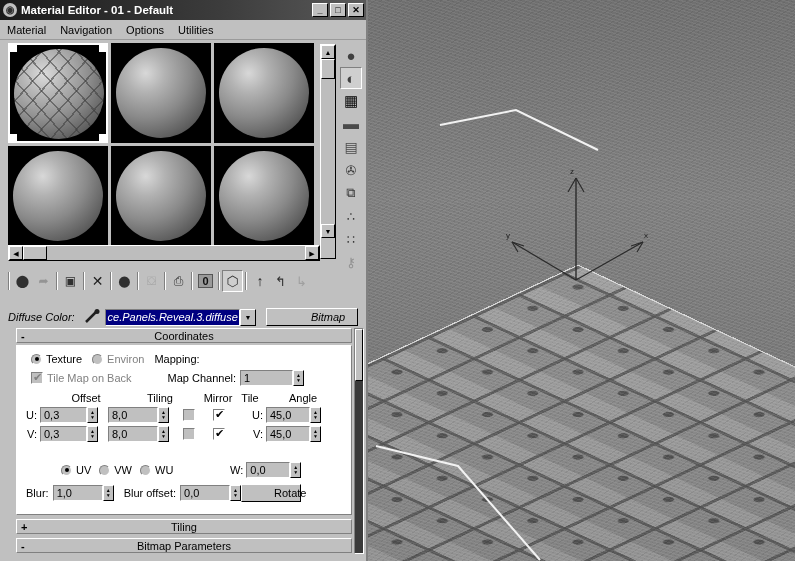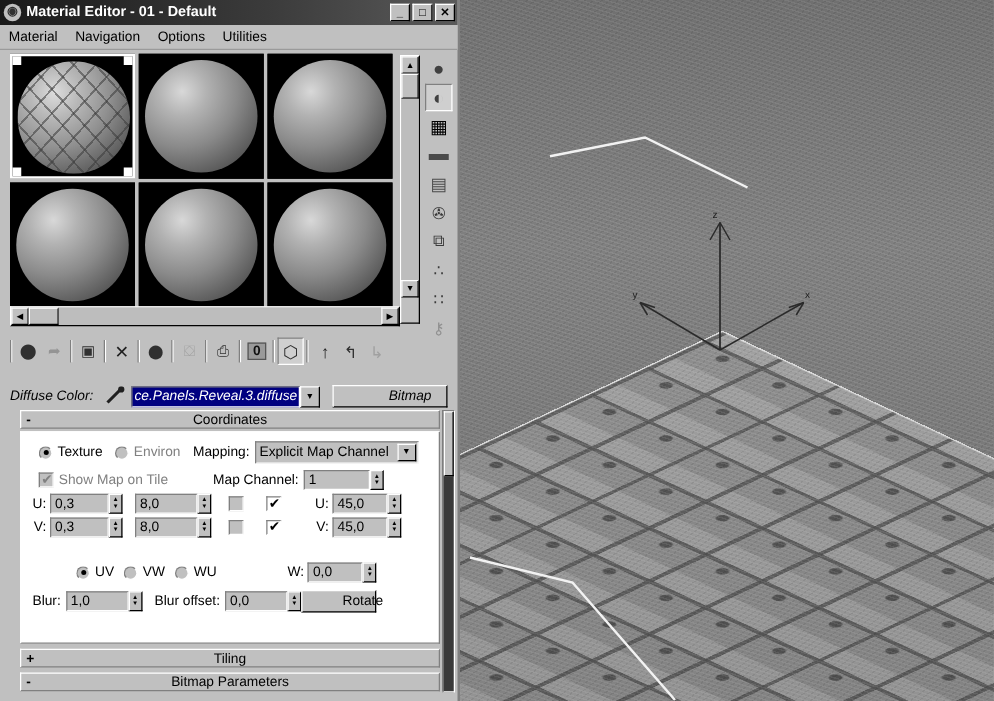--- a/index.html
+++ b/index.html
@@ -321,41 +321,45 @@
 
       <div class="row" style="margin-top:3px">
         <div style="width:8px"></div>
         <div class="radio on"></div>
         <span>Texture</span>
         <div style="width:10px"></div>
         <div class="radio"></div>
         <span class="dis-txt">Environ</span>
         <div style="width:10px"></div>
         <span>Mapping:</span>
-        <div class="sel-box" style="width:131px;margin-left:4px">
-          <span>Explicit Map Channel</span>
-          <span class="arrow">▼</span>
-        </div>
       </div>
 
       <div class="row" style="margin-top:5px">
         <div style="width:8px"></div>
         <div class="cb dis on"></div>
-        <span class="dis-txt">Show Map on Tile</span>
+        <span class="dis-txt">Tile Map on Back</span>
         <div style="width:36px"></div>
         <span>Map Channel:</span>
         <div class="spin" style="margin-left:4px">
           <div class="fld" style="width:53px">1</div>
           <div class="ar">
               <span>▲</span>
               <span>▼</span>
             </div>
         </div>
       </div>
 
+      <div class="row" style="margin-top:6px">
+        <div style="width:28px"></div>
+        <div class="colhdr" style="width:70px">Offset</div>
+        <div class="colhdr" style="width:78px">Tiling</div>
+        <div class="colhdr" style="width:38px">Mirror</div>
+        <div class="colhdr" style="width:26px">Tile</div>
+        <div class="colhdr" style="width:80px">Angle</div>
+      </div>
 
       <div class="row">
         <div style="width:14px;text-align:right">U:</div>
         <div class="spin" style="margin-left:3px">
           <div class="fld" style="width:47px">0,3</div>
           <div class="ar">
               <span>▲</span>
               <span>▼</span>
             </div>
         </div>

